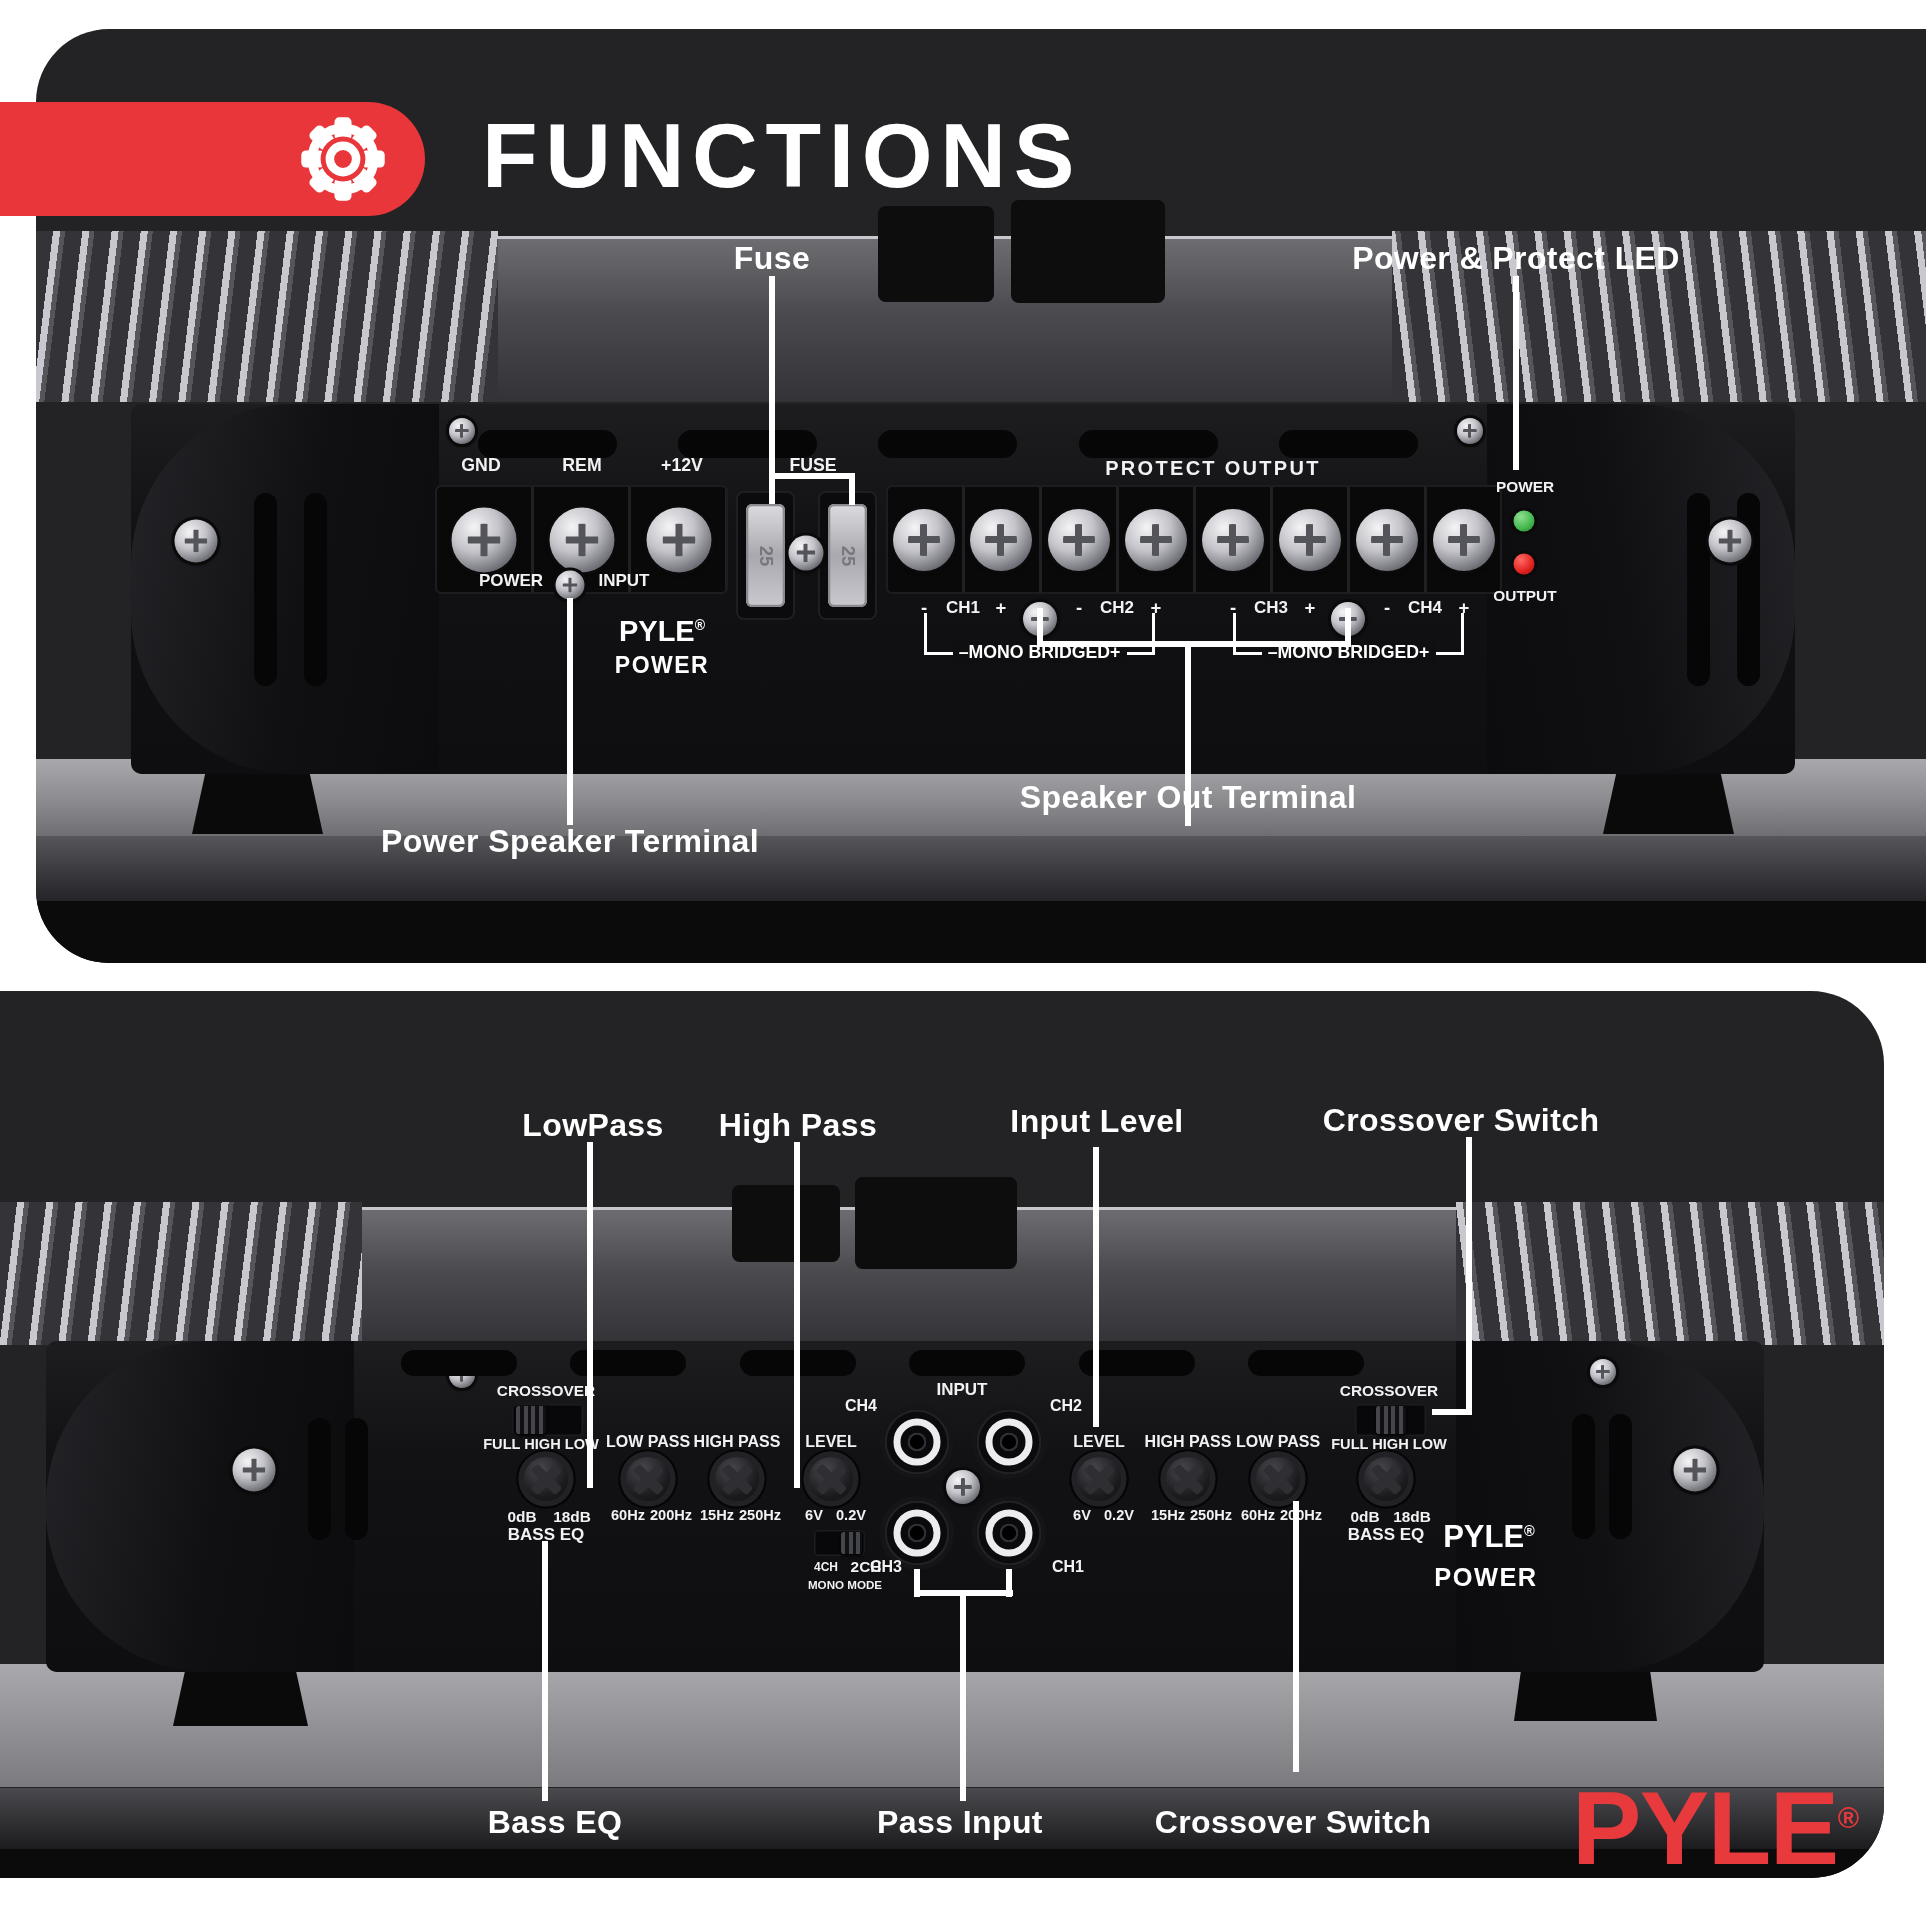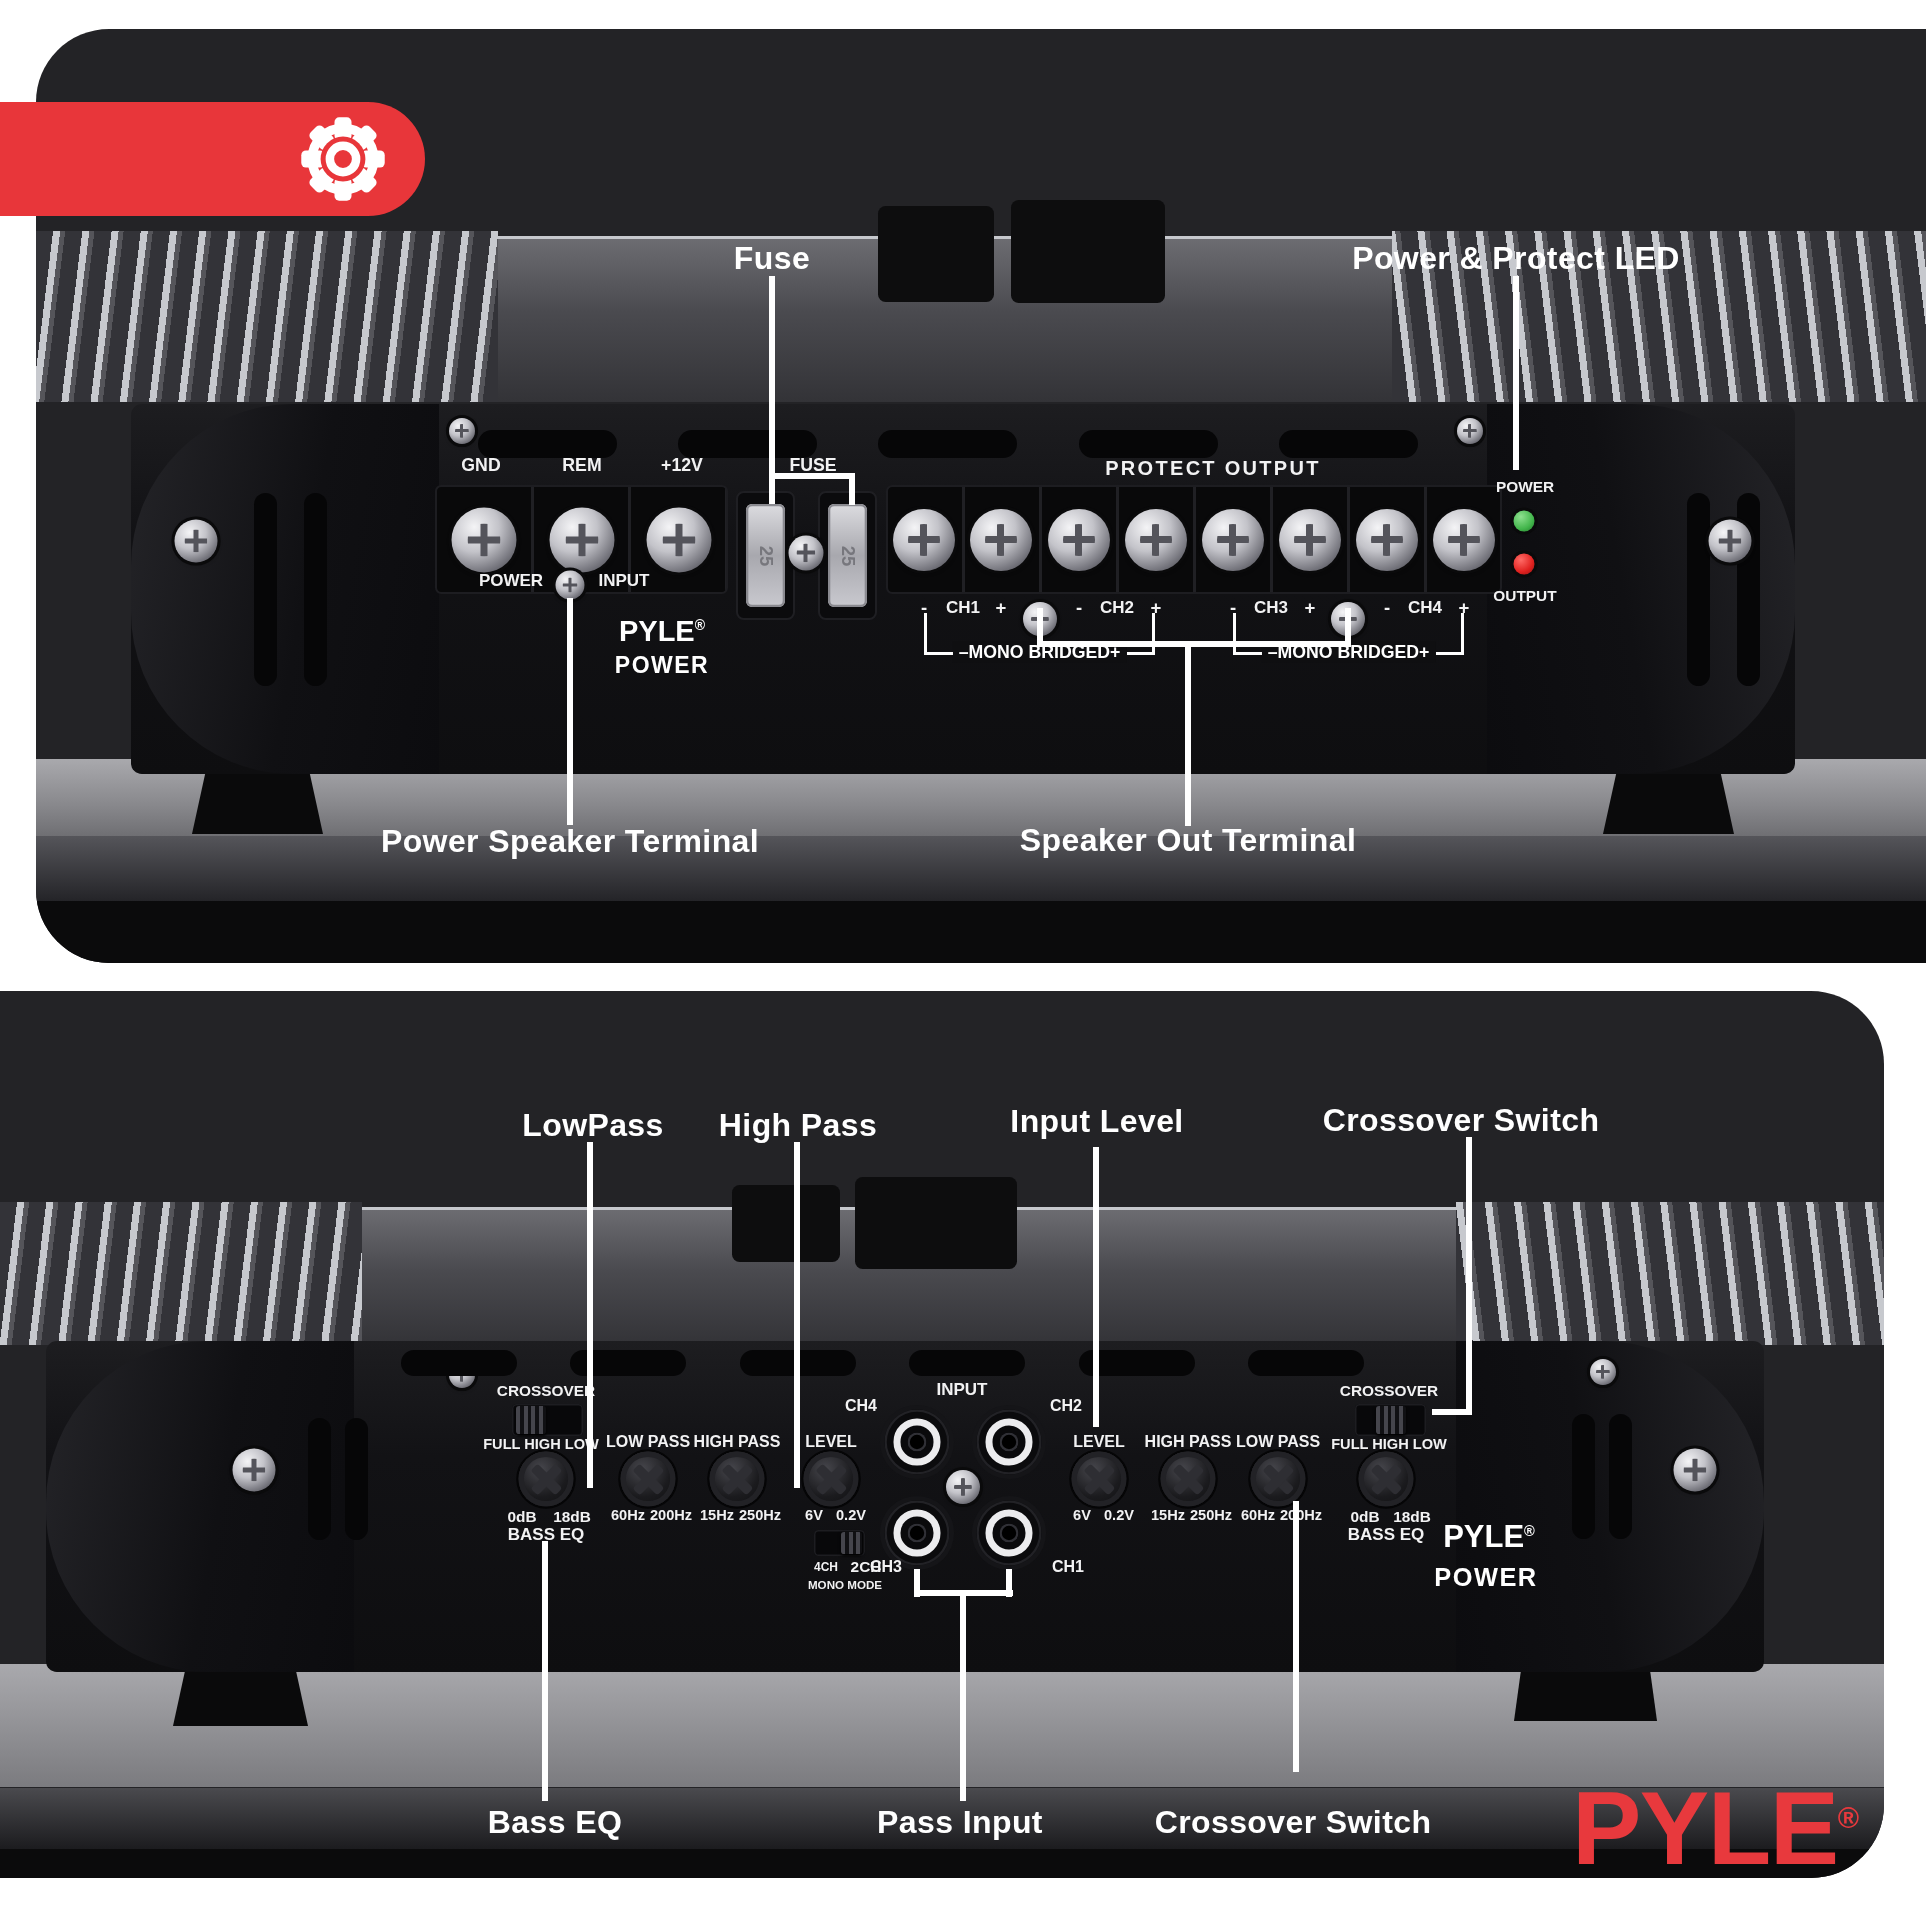--- a/index.html
+++ b/index.html
@@ -168,21 +168,21 @@
     <div class="ln" style="left:733px;top:247px;width:6.2px;height:228px"></div>
     <div class="ln" style="left:733px;top:444px;width:86px;height:6.2px"></div>
     <div class="ln" style="left:813px;top:444px;width:6.2px;height:32px"></div>
 
     <span class="cl" style="left:1480px;top:229px">Power &amp; Protect LED</span>
     <div class="ln" style="left:1477px;top:247px;width:6.2px;height:194px"></div>
 
     <span class="cl" style="left:534px;top:812px">Power Speaker Terminal</span>
     <div class="ln" style="left:531px;top:569px;width:6.2px;height:227px"></div>
 
-    <span class="cl" style="left:1152px;top:811px">Speaker Out Terminal</span>
+    <span class="cl" style="left:1152px;top:768px">Speaker Out Terminal</span>
     <div class="ln" style="left:1001px;top:579px;width:6.2px;height:39px"></div>
     <div class="ln" style="left:1309px;top:579px;width:6.2px;height:39px"></div>
     <div class="ln" style="left:1004px;top:612px;width:311px;height:6.2px"></div>
     <div class="ln" style="left:1149px;top:612px;width:6.2px;height:185px"></div>
   </div>
 
   <div class="banner" style="background:#e8363a">
     <svg width="102" height="102" viewBox="0 0 132 132">
       <g fill="#fff">
         <rect x="55" y="12" width="22" height="30" rx="6"></rect>
@@ -192,20 +192,21 @@
         <rect x="55" y="12" width="22" height="30" rx="6" transform="rotate(180 66 66)"></rect>
         <rect x="55" y="12" width="22" height="30" rx="6" transform="rotate(225 66 66)"></rect>
         <rect x="55" y="12" width="22" height="30" rx="6" transform="rotate(270 66 66)"></rect>
         <rect x="55" y="12" width="22" height="30" rx="6" transform="rotate(315 66 66)"></rect>
       </g>
       <circle cx="66" cy="66" r="40" fill="none" stroke="#fff" stroke-width="12"></circle>
       <circle cx="66" cy="66" r="29" fill="#e8363a"></circle>
       <circle cx="66" cy="66" r="17" fill="none" stroke="#fff" stroke-width="11"></circle>
     </svg>
   </div>
+  <span class="title">FUNCTIONS</span>
 
   <div class="card" id="card-bottom">
 
     <div class="abs finsL" style="left:0;top:211px;width:362px;height:143px"></div>
     <div class="abs plate" style="left:362px;top:216px;width:1094px;height:138px"></div>
     <div class="abs finsR" style="left:1456px;top:211px;width:428px;height:143px"></div>
     <div class="tfm" style="left:732px;top:194px;width:108px;height:77px"></div>
     <div class="tfm" style="left:855px;top:186px;width:162px;height:92px"></div>
 
     <div class="abs" style="left:0;top:673px;width:1884px;height:123px;background:linear-gradient(180deg,#a9a9ad,#7b7b7f)"></div>

